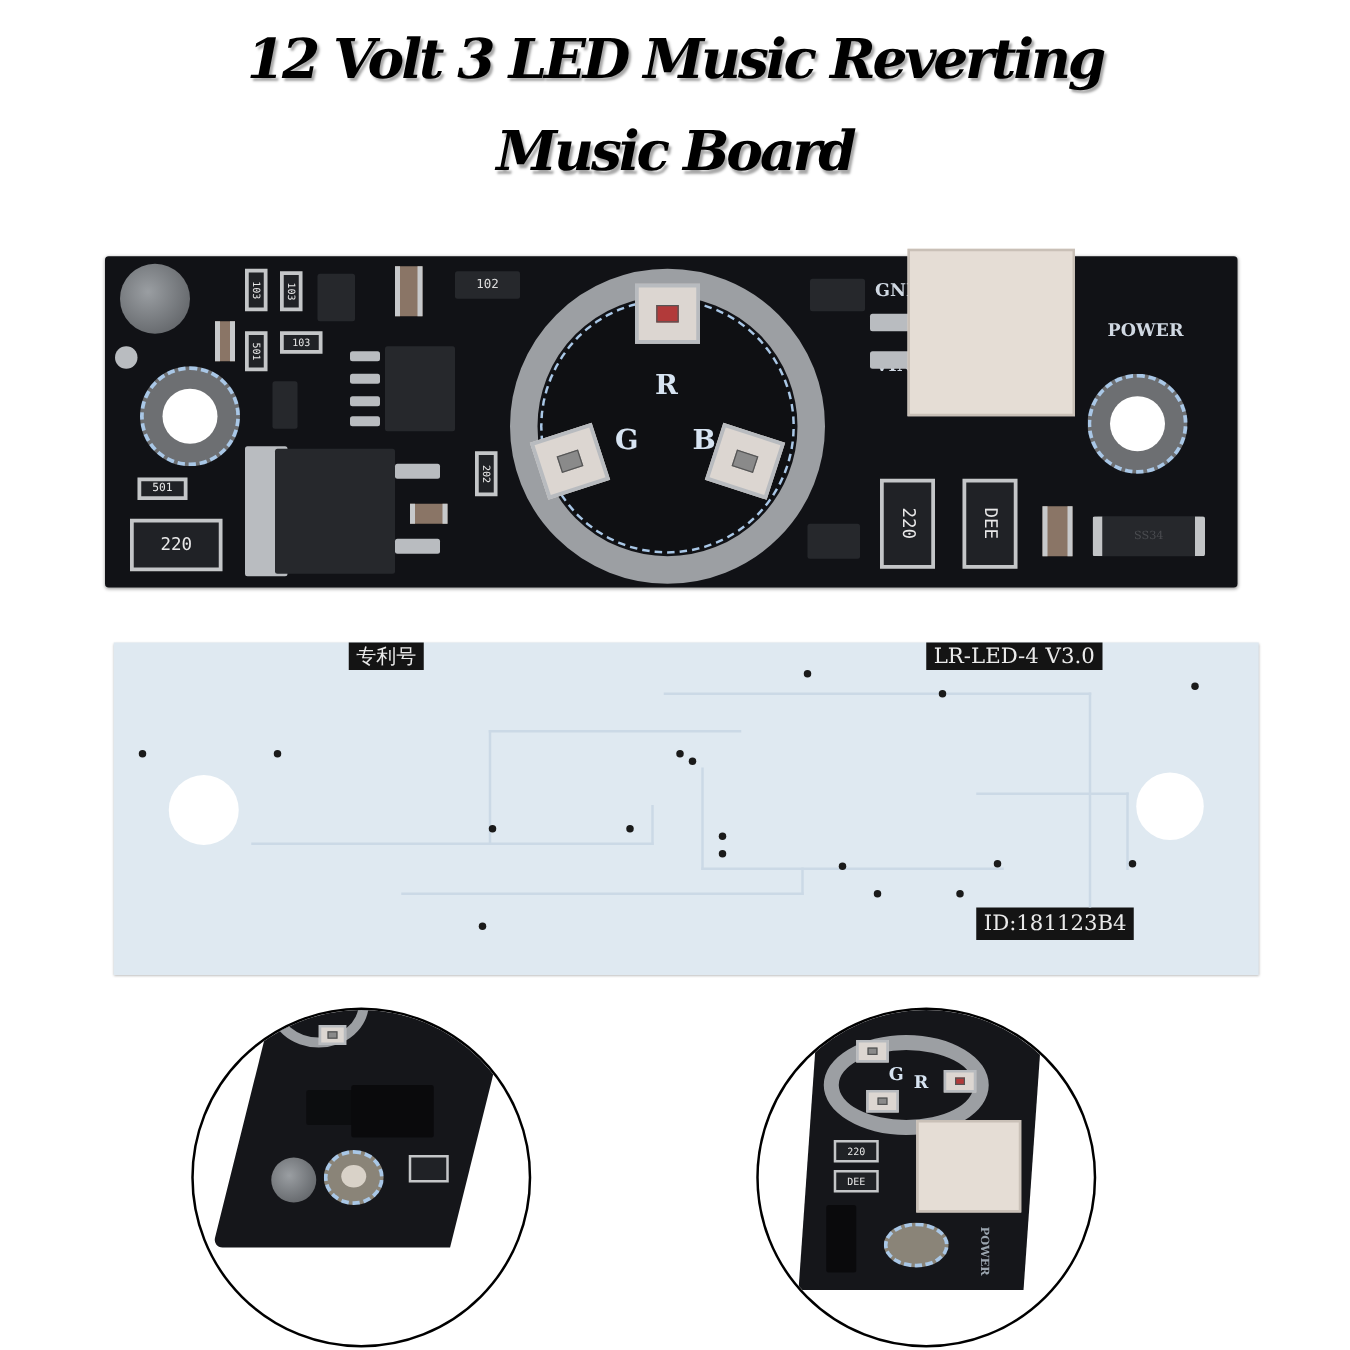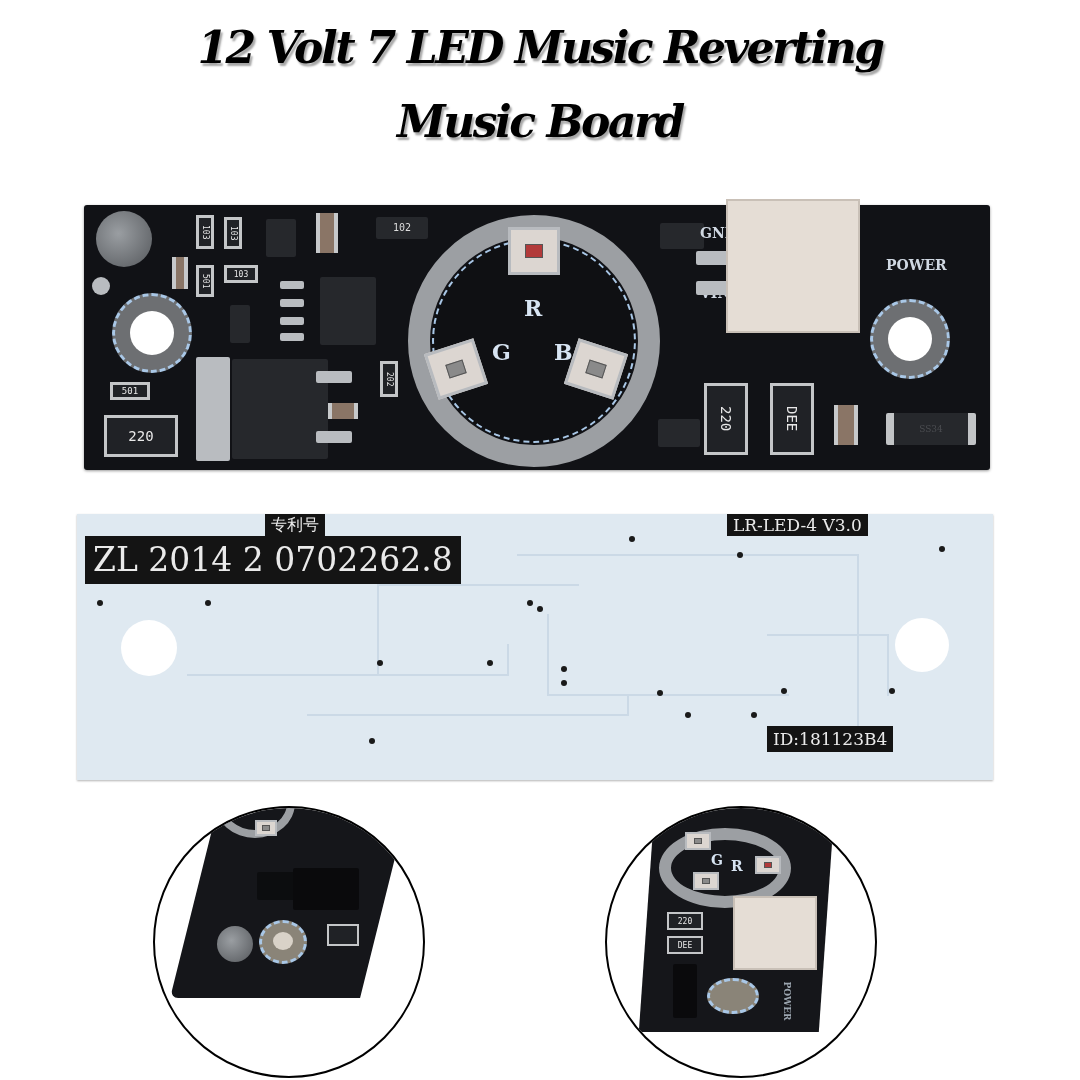--- a/index.html
+++ b/index.html
@@ -4,48 +4,48 @@
 <style>
   html,body{margin:0;padding:0;background:#fff;}
   body{width:1080px;height:1080px;position:relative;overflow:hidden;font-family:"DejaVu Serif",serif;}
   .title{position:absolute;left:0;width:1080px;text-align:center;font-family:"DejaVu Serif",serif;font-weight:bold;font-style:italic;font-size:44px;letter-spacing:-2.5px;color:#000;text-shadow:2px 3px 2px rgba(0,0,0,0.35);}
   .title.l1{top:22px;}
   .title.l2{top:96px;}
 
   
   .board-top{position:absolute;left:84px;top:205px;width:906px;height:265px;background:#111216;border-radius:3px;box-shadow:0 1px 3px rgba(0,0,0,0.4);}
   .pad{position:absolute;background:#b9bcc0;border-radius:2px;}
-  .chip{position:absolute;background:#26282c;border-radius:2px;margin-left:12px;}
+  .chip{position:absolute;background:#26282c;border-radius:2px;}
   .res{position:absolute;background:#202226;border:3px solid #c4c6c8;color:#e8e8e8;font-family:"DejaVu Sans Mono",monospace;font-size:11px;display:flex;align-items:center;justify-content:center;box-sizing:border-box;}
   .cap{position:absolute;background:#8a7566;border-left:4px solid #c7c9cb;border-right:4px solid #c7c9cb;box-sizing:border-box;}
   .hole{position:absolute;border-radius:50%;background:#fff;}
   .hole-ring{position:absolute;border-radius:50%;background:#6d6f72;border:3px dashed #a9c7e6;box-sizing:border-box;}
   .mic{position:absolute;border-radius:50%;background:radial-gradient(circle at 40% 40%,#9a9ea2,#55585c);}
   .led-ring{position:absolute;border-radius:50%;border:22px solid #9c9fa3;box-sizing:border-box;}
   .led-inner{position:absolute;border-radius:50%;background:#0f1013;border:2px dashed #a9c7e6;box-sizing:border-box;}
   .led{position:absolute;width:52px;height:48px;background:#dcd6d1;border:3px solid #b8bbbf;box-sizing:border-box;display:flex;align-items:center;justify-content:center;}
   .led span{width:16px;height:12px;background:#8a8a8a;border:1px solid #555;}
   .rgb-letter{position:absolute;color:#d7e4f2;font-weight:bold;font-size:22px;font-family:"DejaVu Serif",serif;}
   .conn{position:absolute;background:#e5ddd5;border:2px solid #c9c0b7;box-sizing:border-box;}
   .silk{position:absolute;color:#d0d8e2;font-family:"DejaVu Serif",serif;font-size:14px;font-weight:bold;}
 
   
-  .board-bottom{position:absolute;left:77px;top:514px;width:916px;height:266px;background:#dfe9f1;box-shadow:0 1px 2px rgba(0,0,0,0.3);}
+  .board-bottom{position:absolute;left:91px;top:514px;width:916px;height:266px;background:#dfe9f1;box-shadow:0 1px 2px rgba(0,0,0,0.3);}
   .label-black{position:absolute;background:#141414;color:#eaeaea;font-family:"DejaVu Serif",serif;white-space:nowrap;}
   .trace{position:absolute;border:2px solid #cbd9e6;}
   .via{position:absolute;width:6px;height:6px;border-radius:50%;background:#1a1a1a;}
 
   
   .detail{position:absolute;width:272px;height:272px;border-radius:50%;border:2px solid #000;overflow:hidden;background:#fff;box-sizing:border-box;}
   .detail .pcb{position:absolute;background:#15161a;}
 </style>
 </head>
 <body>
 
-<div class="title l1">12 Volt 7 LED Music Reverting</div>
+<div class="title l1">12 Volt 3 LED Music Reverting</div>
 <div class="title l2">Music Board</div>
 
 <div class="board-top">
 
   <div class="mic" style="left:12px;top:6px;width:56px;height:56px;"></div>
   <div class="pad" style="left:8px;top:72px;width:18px;height:18px;border-radius:50%;"></div>
 
   <div class="hole-ring" style="left:28px;top:88px;width:80px;height:80px;"></div>
   <div class="hole" style="left:46px;top:106px;width:44px;height:44px;"></div>
 
@@ -123,21 +123,20 @@
       <span>DEE</span>
     </div>
   <div class="cap" style="left:750px;top:200px;width:24px;height:40px;"></div>
   <div class="chip" style="left:790px;top:208px;width:90px;height:32px;border-left:8px solid #c2c4c6;border-right:8px solid #c2c4c6;color:#4a4c50;font-size:9px;display:flex;align-items:center;justify-content:center;box-sizing:border-box;">
       <span>SS34</span>
     </div>
 </div>
 
 <div class="board-bottom">
   <div class="label-black" style="left:188px;top:0px;padding:0 6px;font-size:16px;height:22px;line-height:22px;">专利号</div>
-  <div class="label-black" style="left:8px;top:22px;padding:0 8px;font-size:33px;height:48px;line-height:48px;">ZL 2014 2 0702262.8</div>
   <div class="label-black" style="left:650px;top:0px;padding:0 6px;font-size:17px;height:22px;line-height:22px;">LR-LED-4 V3.0</div>
   <div class="label-black" style="left:690px;top:212px;padding:0 6px;font-size:17px;height:26px;line-height:26px;">ID:181123B4</div>
 
   <div class="hole" style="left:44px;top:106px;width:56px;height:56px;"></div>
   <div class="hole" style="left:818px;top:104px;width:54px;height:54px;"></div>
 
   <div class="trace" style="left:110px;top:130px;width:320px;height:30px;border-top:none;border-left:none;"></div>
   <div class="trace" style="left:300px;top:70px;width:200px;height:90px;border-bottom:none;border-right:none;"></div>
   <div class="trace" style="left:440px;top:40px;width:340px;height:170px;border-left:none;border-bottom:none;"></div>
   <div class="trace" style="left:470px;top:100px;width:240px;height:80px;border-top:none;border-right:none;"></div>

